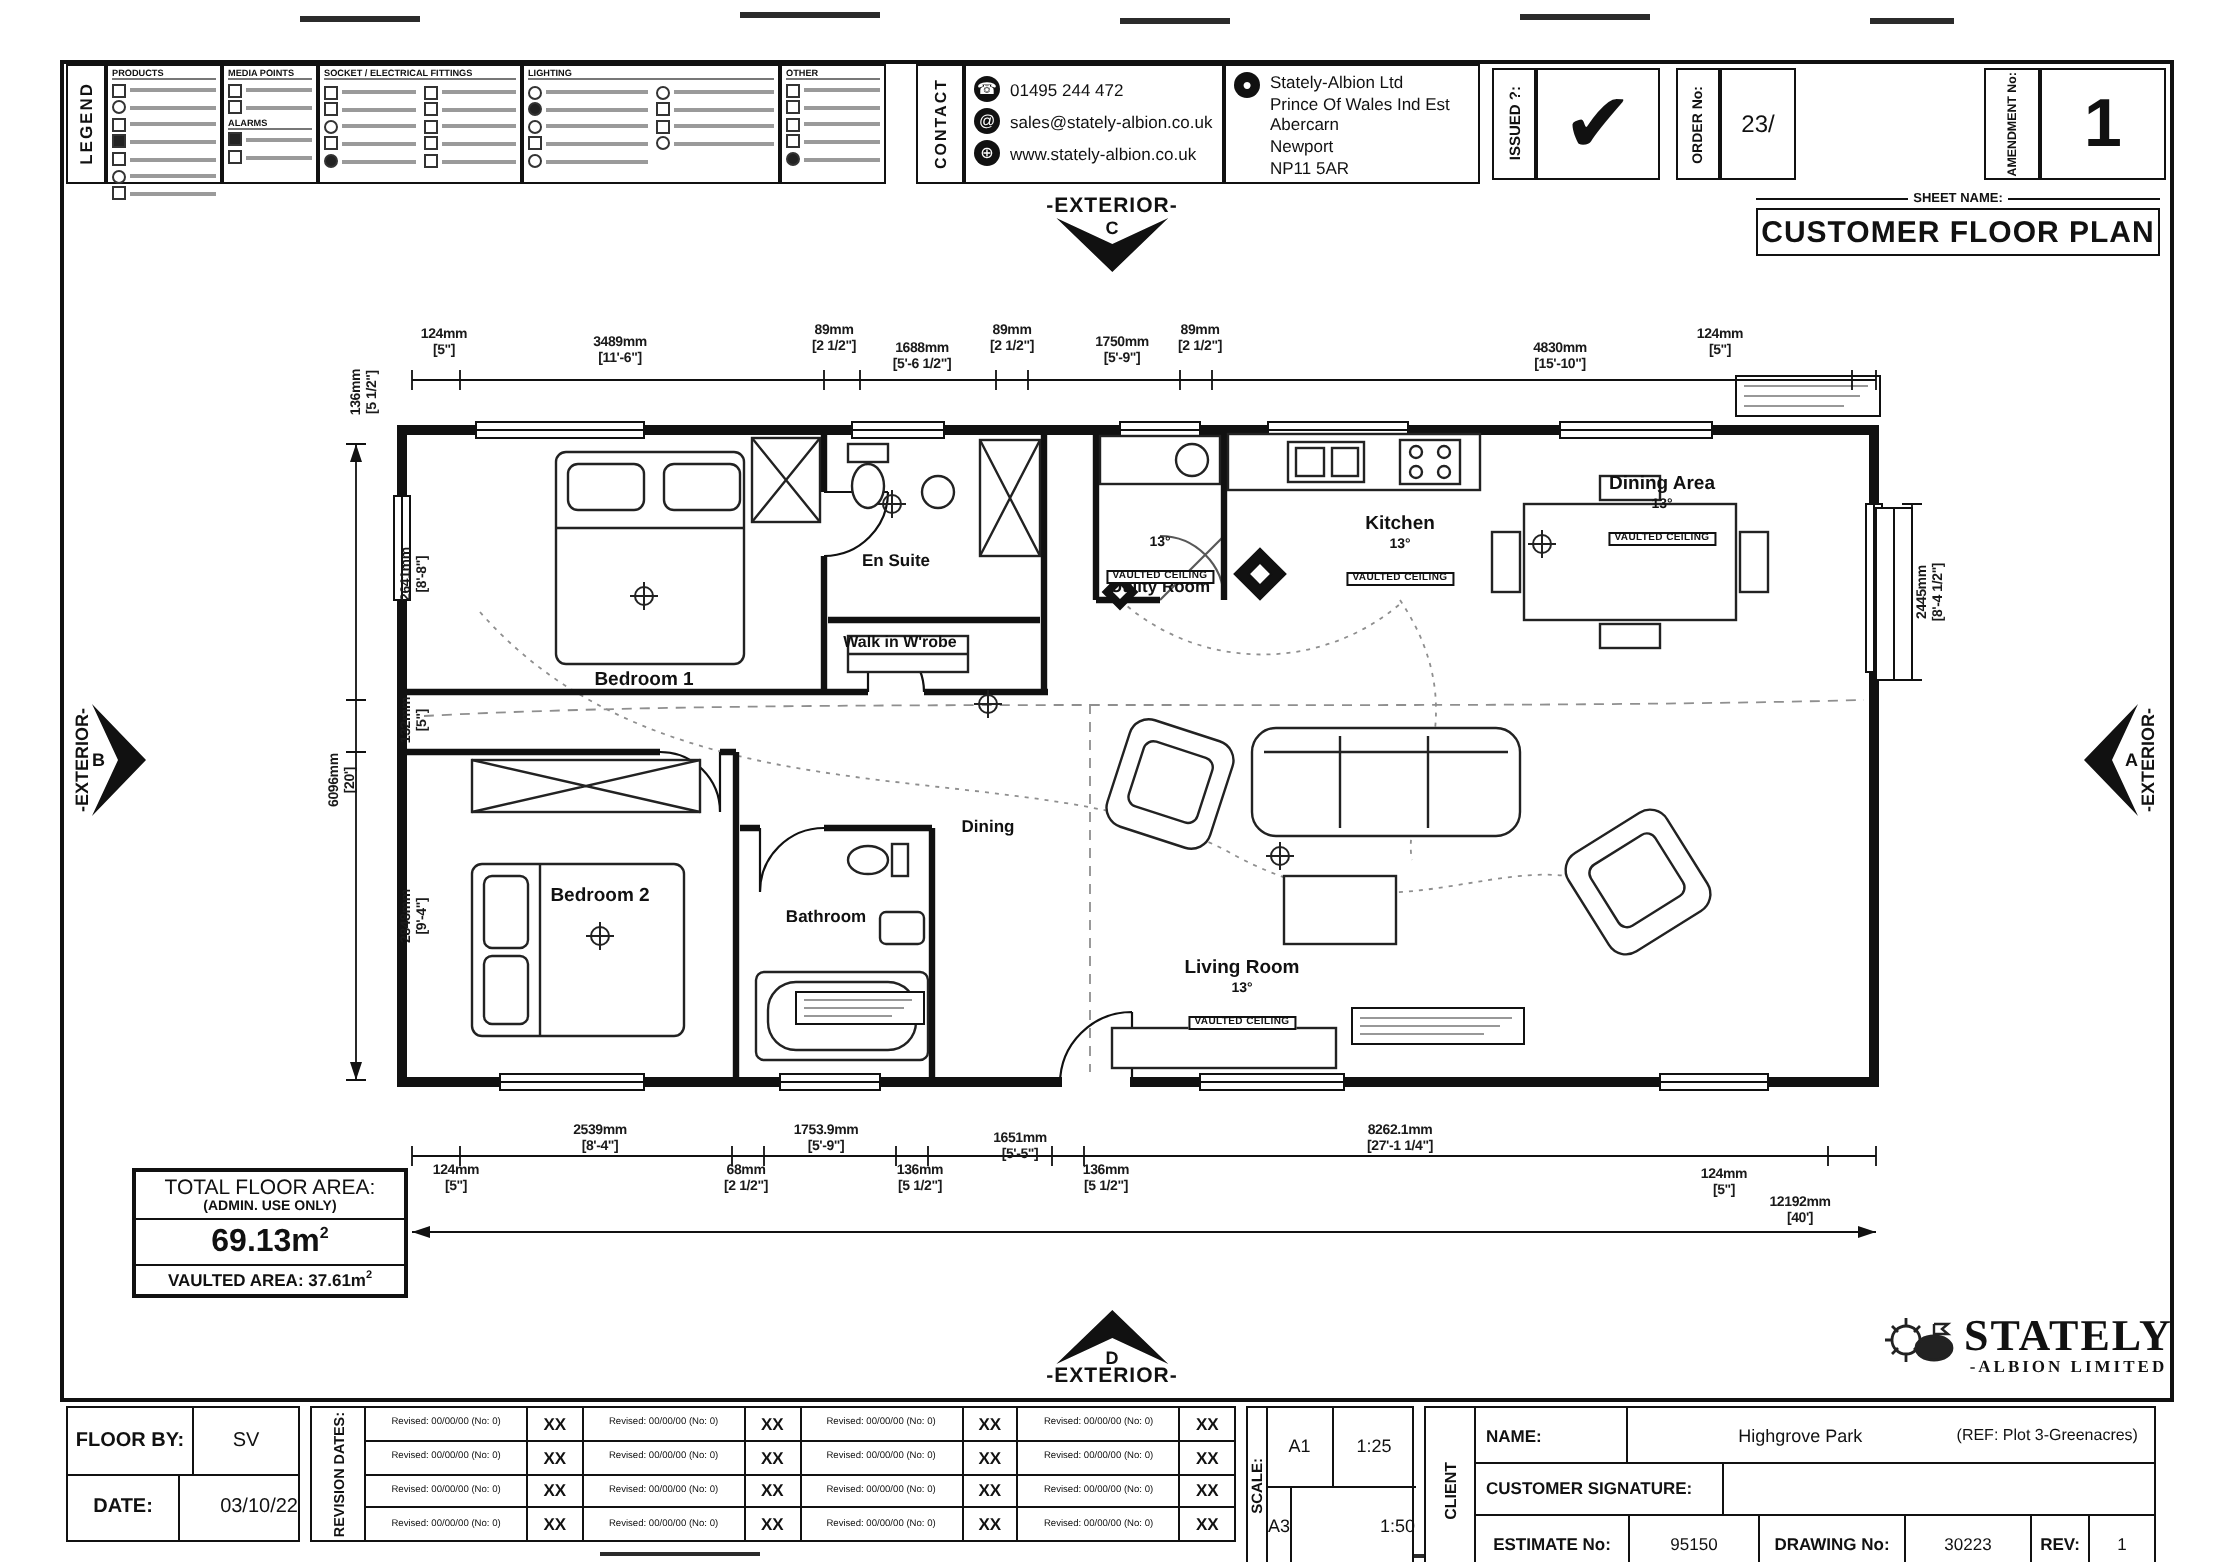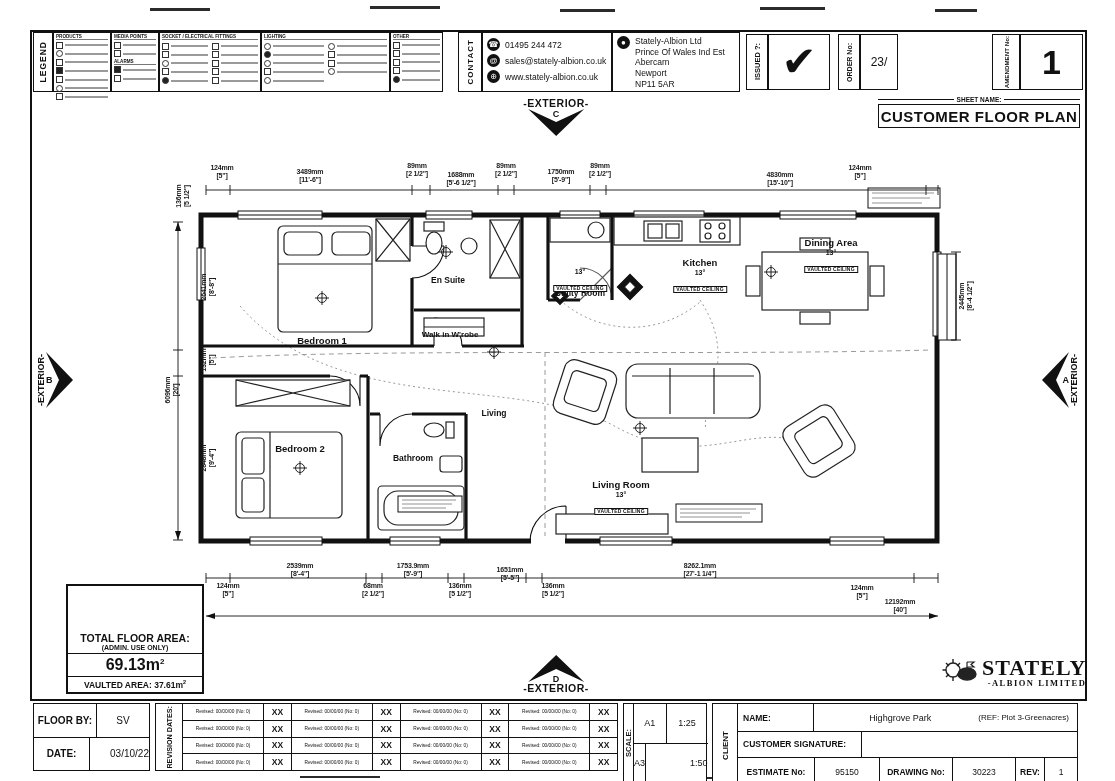--- a/index.html
+++ b/index.html
@@ -471,23 +471,23 @@
         <path d="M956 252 V340"></path>
         <path d="M951 252 H961 M951 340 H961"></path>
         <path d="M206 616 l9 -3 v6 z M938 616 l-9 -3 v6 z M178 222 l-3 9 h6 z M178 540 l-3 -9 h6 z" fill="#111" stroke="none"></path>
       </g>
     </g>
   </svg>
 
   <div class="roomlbl" style="left:322px;top:340px">Bedroom 1</div>
   <div class="roomlbl" style="left:300px;top:448px">Bedroom 2</div>
   <div class="roomlbl" style="left:448px;top:280px;font-size:8.5px">En Suite</div>
-  <div class="roomlbl" style="left:450px;top:334px;font-size:8px">Walk in W'robe</div>
+  <div class="roomlbl" style="left:450px;top:321px;font-size:8px">Walk in W'robe</div>
   <div class="roomlbl" style="left:413px;top:458px;font-size:8.5px">Bathroom</div>
-  <div class="roomlbl" style="left:494px;top:413px;font-size:8.5px">Living</div>
+  <div class="roomlbl" style="left:494px;top:413px;font-size:8.5px">Dining</div>
   <div class="roomlbl" style="left:580px;top:293px;font-size:8.5px">Utility Room</div>
   <div class="roomlbl" style="left:700px;top:262px">Kitchen</div>
   <div class="roomlbl" style="left:831px;top:242px">Dining Area</div>
   <div class="roomlbl" style="left:621px;top:484px">Living Room</div>
 
   <div class="vnote" style="left:580px;top:268px"><span class="deg">13°</span><span class="vb">VAULTED CEILING</span></div>
   <div class="vnote" style="left:700px;top:269px"><span class="deg">13°</span><span class="vb">VAULTED CEILING</span></div>
   <div class="vnote" style="left:831px;top:249px"><span class="deg">13°</span><span class="vb">VAULTED CEILING</span></div>
   <div class="vnote" style="left:621px;top:491px"><span class="deg">13°</span><span class="vb">VAULTED CEILING</span></div>
 
@@ -626,42 +626,42 @@
       <svg width="27" height="56">
           <polygon points="27,0 0,28 27,56 14,28" fill="#111"></polygon>
         </svg>
       <span class="chevletter" style="right:0;top:50%;transform:translateY(-50%);">A</span>
     </div>
     <span class="vtext" style="font-size:9px;letter-spacing:0;">-EXTERIOR-</span>
   </div>
 
   <div class="abs" style="left:66px;top:584px;width:134px;border:2px solid #111;background:#fff;">
     <div style="text-align:center;padding:2px 0;border-bottom:1.4px solid #111;">
-      <div style="font-size:10.5px;font-weight:bold;margin-top:44px;">TOTAL FLOOR AREA:</div>
+      <div style="font-size:10.5px;font-weight:normal;">TOTAL FLOOR AREA:</div>
       <div style="font-size:7px;font-weight:bold;">(ADMIN. USE ONLY)</div>
     </div>
     <div style="text-align:center;padding:2px 0;border-bottom:1.4px solid #111;font-size:16px;font-weight:bold;">
       <span>69.13m</span><sup style="font-size:8px;">2</sup>
     </div>
     <div style="text-align:center;padding:2px 0;font-size:8.5px;font-weight:bold;">
       <span>VAULTED AREA:</span>
       <span>37.61m</span><sup style="font-size:5.5px;">2</sup>
     </div>
   </div>
 
   <div class="abs" style="left:942px;top:656px;display:flex;align-items:center;gap:4px;">
     <svg width="36" height="34" viewBox="0 0 36 34">
       <g stroke="#222" fill="none" stroke-width="1.4">
         <circle cx="11" cy="14" r="7"></circle>
         <path d="M11 3 V7 M11 21 V25 M0.5 14 H4 M18 14 H21.5 M4 7 L7 10 M18 7 L15 10 M4 21 L7 18 M18 21 L15 18"></path>
         <ellipse cx="25" cy="18" rx="9" ry="6" fill="#222"></ellipse>
         <path d="M25 6 V12 M25 6 H32 L29 8.5 L32 11 H25" stroke-width="1.2"></path>
       </g>
     </svg>
-    <div style="text-align:right;">
+    <div style="text-align:center;">
       <div style="font-family:'Liberation Serif',serif;font-size:22px;font-weight:bold;letter-spacing:1px;line-height:0.9;">STATELY</div>
       <div style="font-family:'Liberation Serif',serif;font-size:8.5px;font-weight:bold;letter-spacing:1.5px;">-ALBION LIMITED</div>
     </div>
   </div>
 
   <div class="abs bx" style="left:33px;top:703px;width:117px;height:68px;display:flex;flex-direction:column;">
     <div style="flex:1;display:flex;border-bottom:1.4px solid #111;">
       <div style="width:62px;border-right:1.4px solid #111;display:flex;align-items:center;justify-content:center;font-size:10px;" class="tb-label">FLOOR BY:</div>
       <div style="flex:1;display:flex;align-items:center;justify-content:center;font-size:10px;">SV</div>
     </div>

